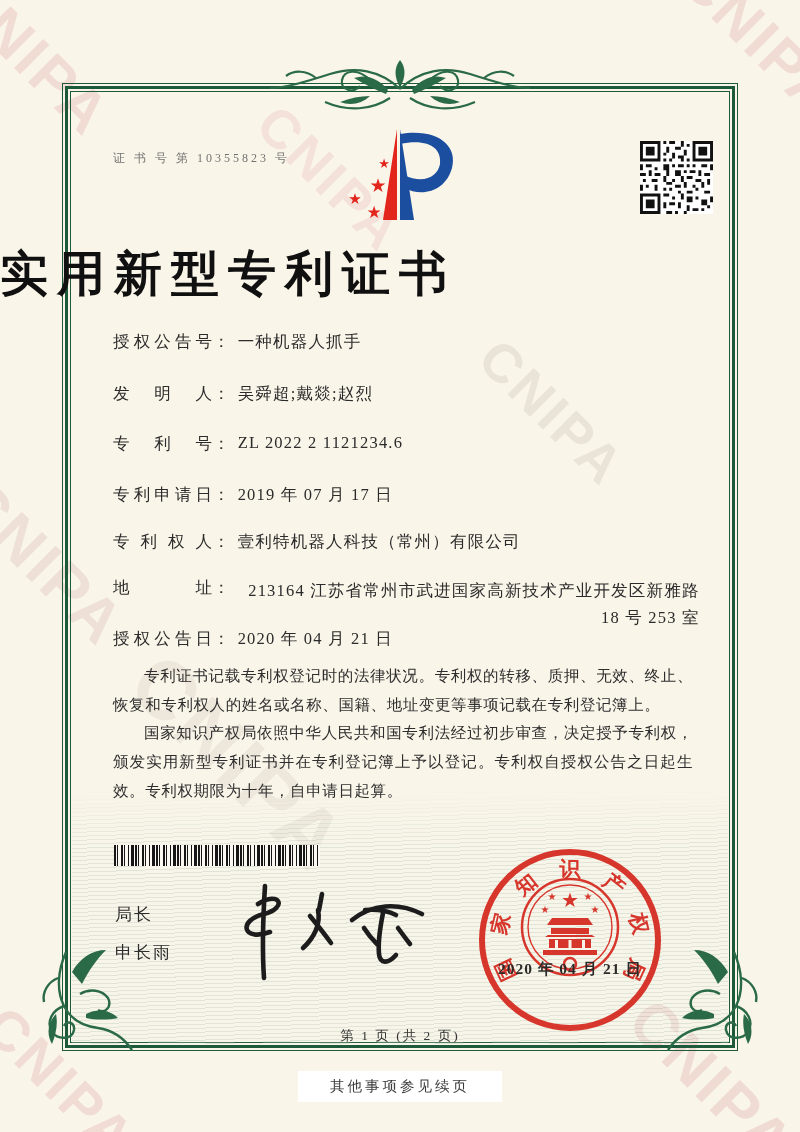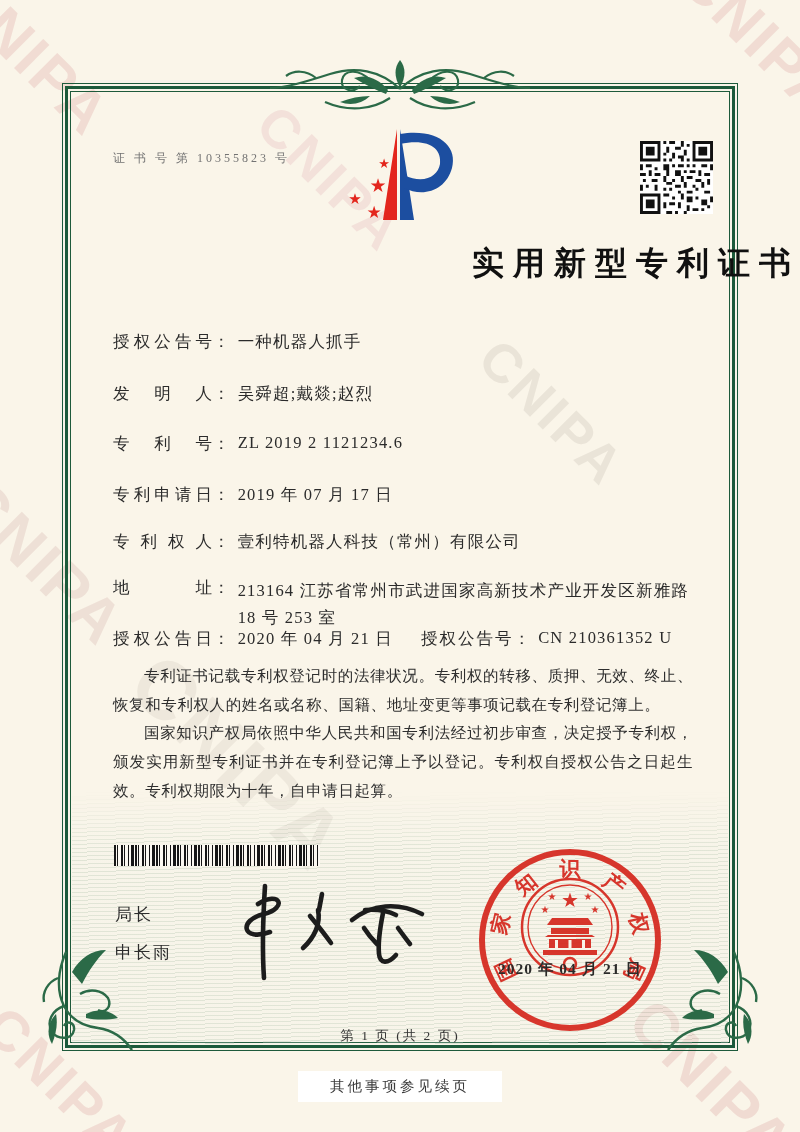--- a/index.html
+++ b/index.html
@@ -57,32 +57,32 @@
   .orn-br  { left:662px; top:948px; transform:scaleX(-1); }
   
   .cert-no {
     position:absolute; left:113px; top:141px;
     font-size:12px; letter-spacing:3px; color:#737373; z-index:4;margin-top:9px;
   }
   .logo { position:absolute; left:338px; top:126px; z-index:4; }
   .qr   { position:absolute; left:640px; top:141px; width:73px; height:73px; z-index:4; }
   .title {
     position:absolute; left:0; top:242px; width:100%;
-    text-align:right; font-size:32px; font-weight:bold;
+    text-align:left; font-size:48px; font-weight:bold;
     letter-spacing:9px; color:#101010; z-index:4;
   }
   
   .frow { position:absolute; left:113px; font-size:16.5px; color:#2b2b2b; z-index:4; white-space:nowrap; }
   .flabel {
     display:inline-block; width:100px;
     text-align:justify; text-align-last:justify;
     letter-spacing:1px; vertical-align:top;
   }
   .fcolon { display:inline-block; vertical-align:top; }
-  .fvalue { display:inline-block; margin-left:4px; letter-spacing:1.2px; vertical-align:top; }
+  .fvalue { display:inline-block; margin-left:4px; letter-spacing:1.2px; vertical-align:top;text-align:right; }
   .fvalue.wrap { white-space:normal; width:462px; line-height:1.65; }
   .pair2 { position:absolute; left:308px; top:0; white-space:nowrap; }
   .r1{top:331px;} .r2{top:383px;} .r3{top:433px;} .r4{top:484px;}
   .r5{top:531px;} .r6{top:577px;} .r7{top:628px;}
   
   .law {
     position:absolute; left:113px; top:662px; width:580px;
     font-size:15.5px; line-height:1.85; letter-spacing:0.6px;
     color:#2e2e2e; z-index:4; text-align:justify;
   }
@@ -247,41 +247,37 @@
 <div class="frow r1">
   <span class="flabel">授权公告号</span><span class="fcolon">：</span>
   <span class="fvalue">一种机器人抓手</span>
 </div>
 <div class="frow r2">
   <span class="flabel">发明人</span><span class="fcolon">：</span>
   <span class="fvalue">吴舜超;戴燚;赵烈</span>
 </div>
 <div class="frow r3">
   <span class="flabel">专利号</span><span class="fcolon">：</span>
-  <span class="fvalue">ZL 2019 2 1121234.6</span>
+  <span class="fvalue">ZL 2022 2 1121234.6</span>
 </div>
 <div class="frow r4">
   <span class="flabel">专利申请日</span><span class="fcolon">：</span>
   <span class="fvalue">2019 年 07 月 17 日</span>
 </div>
 <div class="frow r5">
   <span class="flabel">专利权人</span><span class="fcolon">：</span>
   <span class="fvalue">壹利特机器人科技（常州）有限公司</span>
 </div>
 <div class="frow r6">
   <span class="flabel">地址</span><span class="fcolon">：</span>
   <span class="fvalue wrap">213164 江苏省常州市武进国家高新技术产业开发区新雅路 18 号 253 室</span>
 </div>
 <div class="frow r7">
   <span class="flabel">授权公告日</span><span class="fcolon">：</span>
   <span class="fvalue">2020 年 04 月 21 日</span>
-  <span class="pair2">
-    <span style="letter-spacing:2px;">授权公告号</span><span>：</span>
-    <span class="fvalue">CN 210361352 U</span>
-  </span>
 </div>
 
 <div class="law">
   <p>专利证书记载专利权登记时的法律状况。专利权的转移、质押、无效、终止、恢复和专利权人的姓名或名称、国籍、地址变更等事项记载在专利登记簿上。</p>
   <p>国家知识产权局依照中华人民共和国专利法经过初步审查，决定授予专利权，颁发实用新型专利证书并在专利登记簿上予以登记。专利权自授权公告之日起生效。专利权期限为十年，自申请日起算。</p>
 </div>
 
 <div class="barcode"></div>
 
 <div class="sig-role">局长</div>

